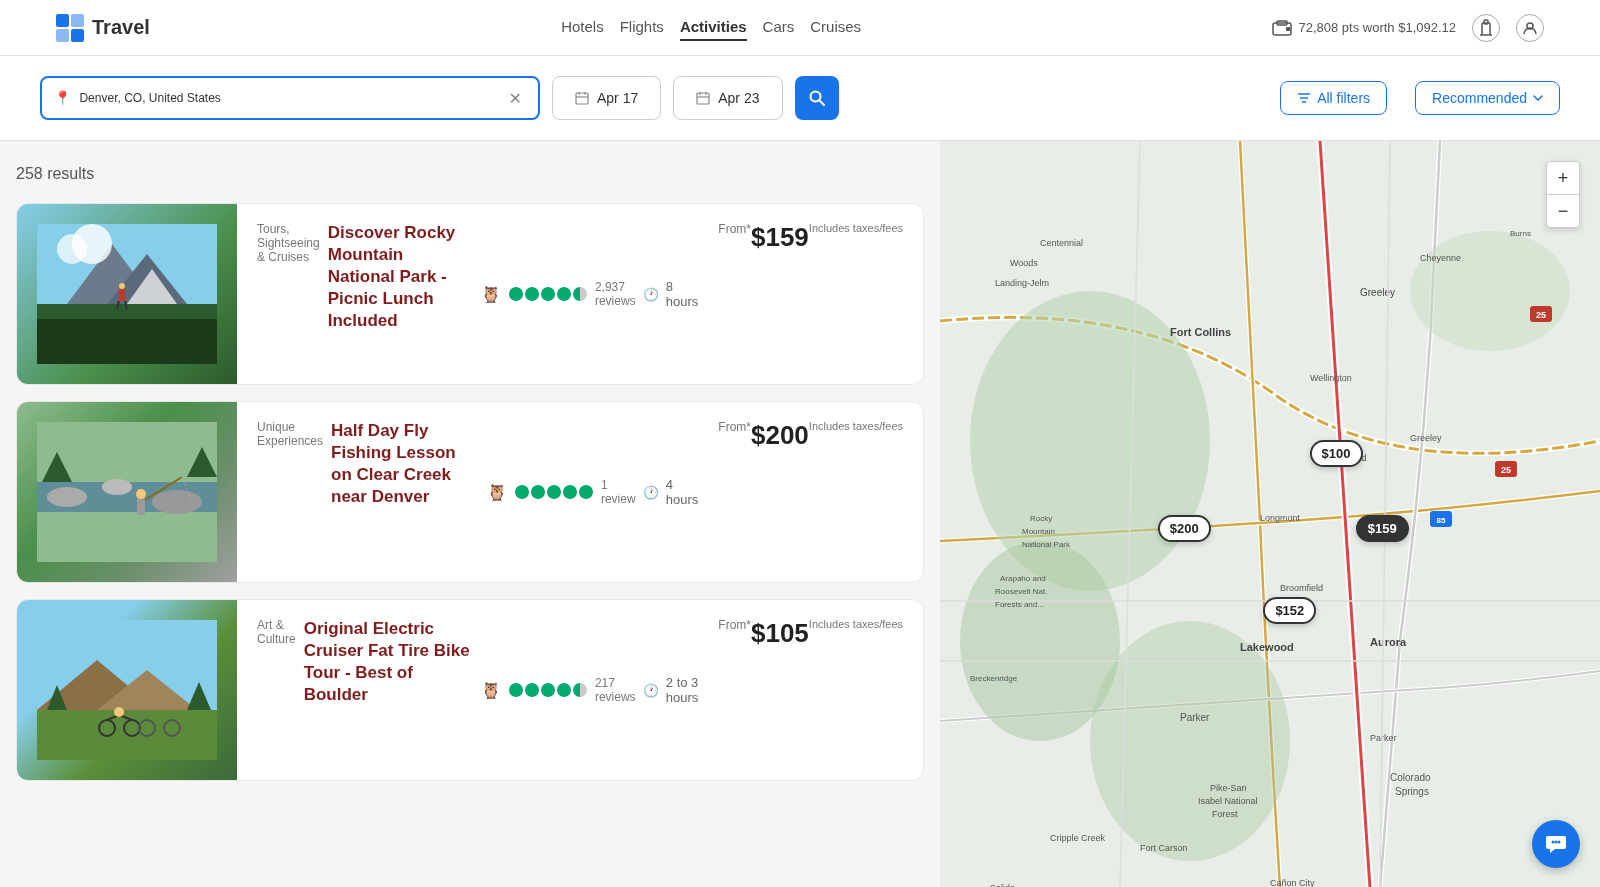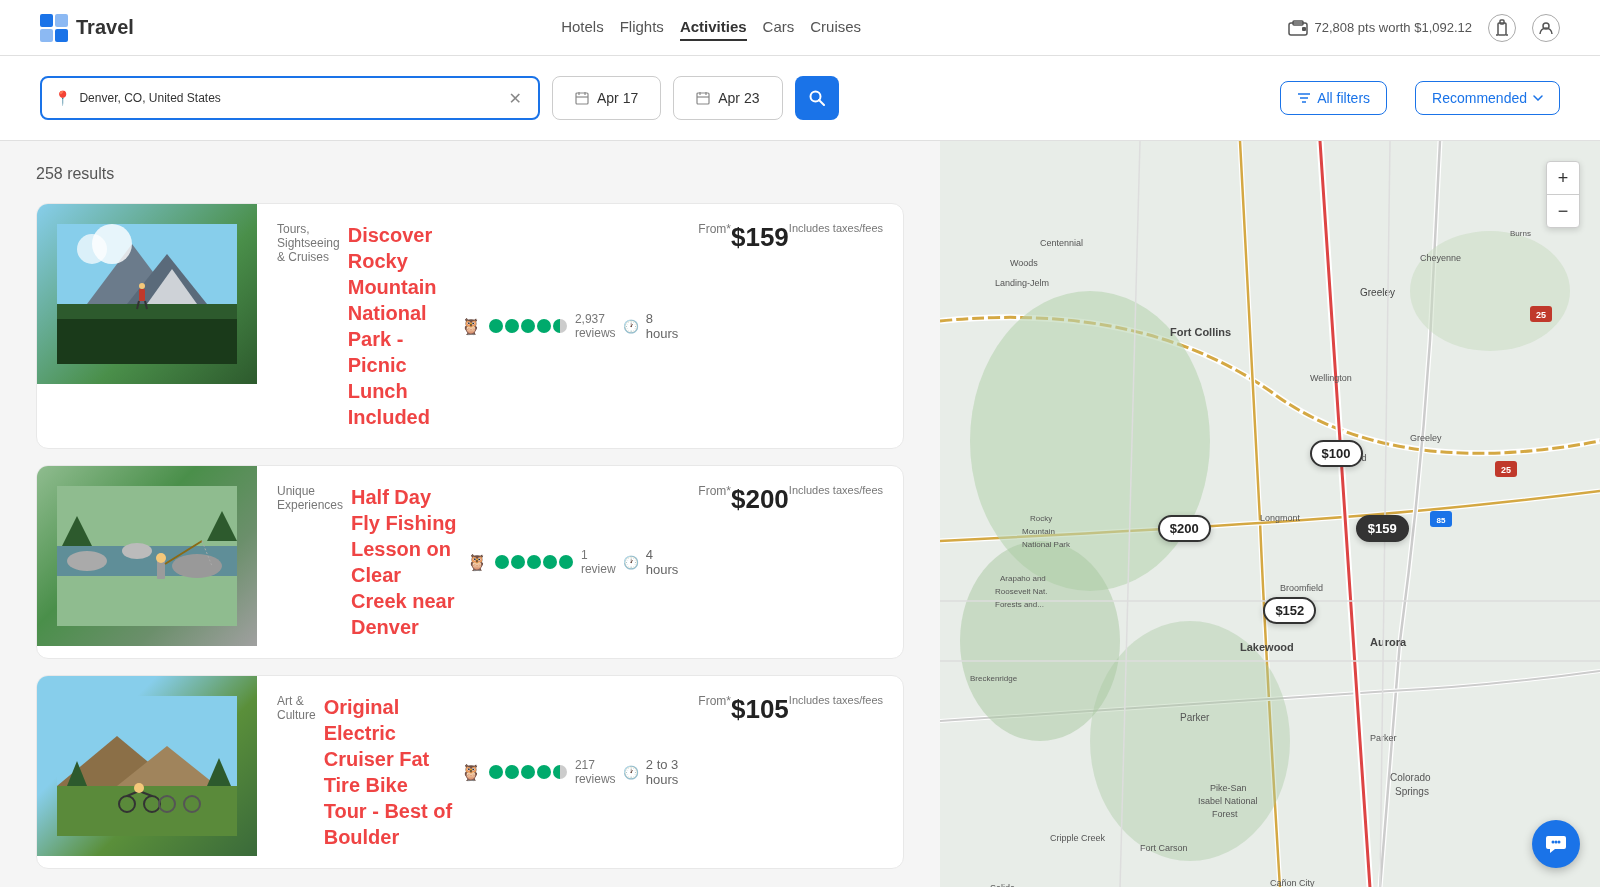--- a/index.html
+++ b/index.html
@@ -2,21 +2,21 @@
 <html><head>
   <meta charset="utf-8">
   <style>
     * { box-sizing: border-box; margin: 0; padding: 0; }
     body { font-family: -apple-system, BlinkMacSystemFont, 'Segoe UI', sans-serif; background: #f5f5f5; color: #333; }
 
     
     .header {
       background: #fff;
       border-bottom: 1px solid #e0e0e0;
-      padding: 0 40px;
+      padding: 0 56px;
       height: 56px;
       display: flex;
       align-items: center;
       gap: 40px;
       position: sticky;
       top: 0;
       z-index: 100;
     }
     .logo {
       display: flex;
@@ -176,21 +176,21 @@
     }
 
     
     .main-content {
       display: flex;
       height: calc(887px - 56px - 84px);
     }
     .results-panel {
       flex: 0 0 940px;
       overflow-y: auto;
-      padding: 24px 36px;
+      padding: 24px 16px;
     }
     .results-count {
       font-size: 16px;
       color: #555;
       margin-bottom: 20px;
       font-weight: 500;
     }
     .activity-card {
       background: #fff;
       border-radius: 12px;
@@ -217,23 +217,23 @@
       flex: 1;
       display: flex;
       flex-direction: row;
       gap: 8px;
     }
     .activity-category {
       font-size: 12px;
       color: #777;
     }
     .activity-title {
-      font-size: 20px;
+      font-size: 17px;
       font-weight: 600;
-      color: #ef4444;
+      color: #7f1d1d;
       line-height: 1.3;
     }
     .rating-row {
       display: flex;
       align-items: center;
       gap: 8px;
     }
     .tripadvisor-icon {
       font-size: 16px;
     }

